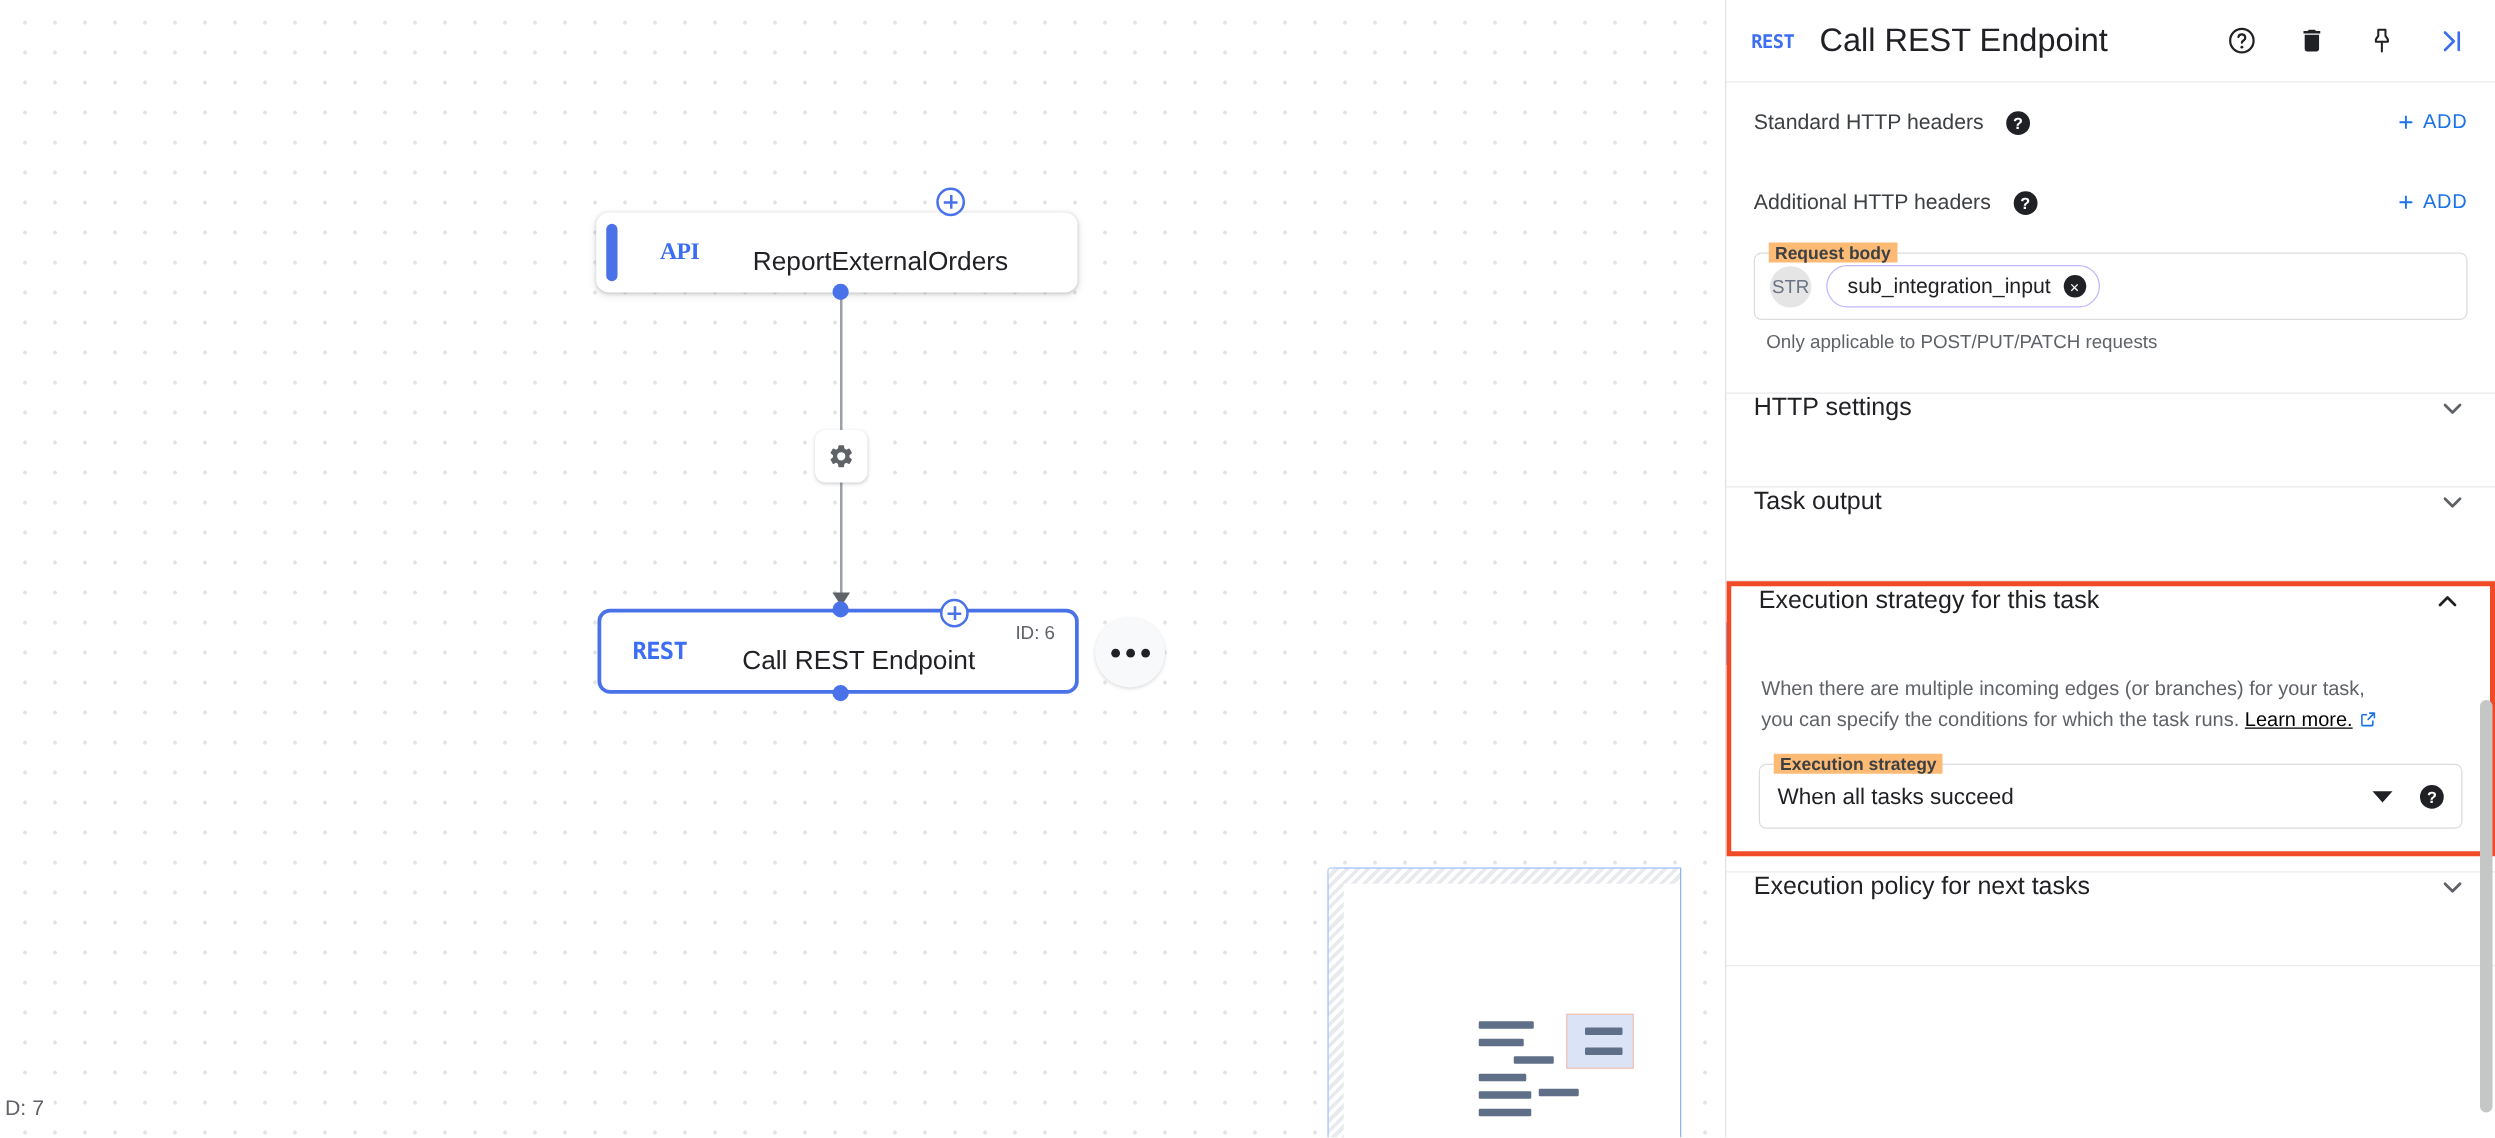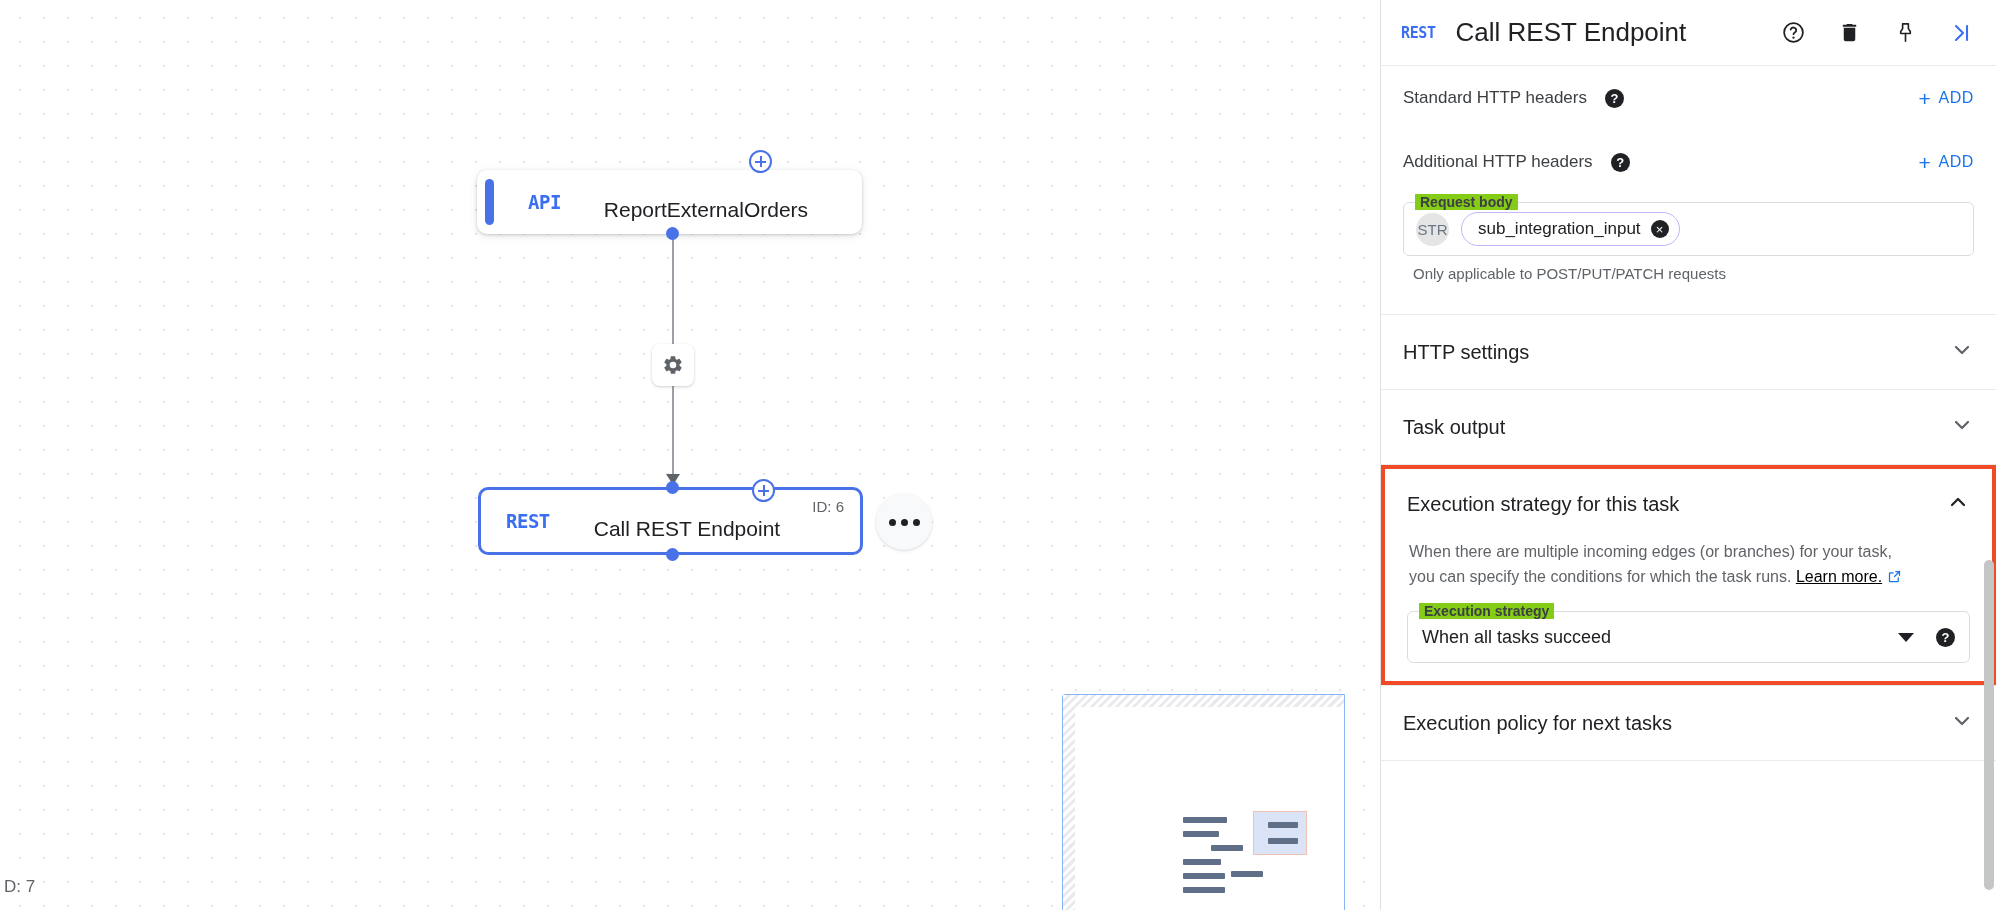--- a/index.html
+++ b/index.html
@@ -57,21 +57,21 @@
     left: 477px; top: 170px;
     width: 385px; height: 64px;
     padding-left: 0;
   }
   #node-api .accent {
     width: 9px; height: 46px;
     background: #4a72e8;
     border-radius: 5px;
     margin-left: 8px;
   }
-  #node-api .node-type { margin-left: 34px; }
+  #node-api .node-type { margin-left: 34px; font-family: Liberation Serif, serif; }
   #node-api .node-label { margin-left: 43px; }
 
   
   #node-rest {
     left: 478px; top: 487px;
     width: 385px; height: 68px;
     border: 3px solid #4a72e8;
     border-radius: 10px;
     box-shadow: none;
   }
@@ -251,21 +251,21 @@
     border: 1px solid #dadce0;
     border-radius: 6px;
     height: 54px;
     display: flex;
     align-items: center;
     padding: 0 12px;
   }
   .field-legend {
     position: absolute;
     top: -9px; left: 11px;
-    background: #84cc16;
+    background: #fdba74;
     padding: 0 5px;
     font-size: 14px;
     font-weight: bold;
     color: #3c4043;
   }
   .str-badge {
     width: 33px; height: 33px; border-radius: 50%;
     background: #e5e5e5;
     color: #6b7487;
     font-size: 15px; font-weight: normal;
@@ -293,34 +293,34 @@
   }
   .field-hint {
     font-size: 15px;
     color: #5f6368;
     padding: 9px 22px 0 32px;
   }
 
   .divider { height: 1px; background: #e8eaed; margin: 0; }
 
   .section-head {
-    display: flex; align-items: center;
+    display: flex; 
     padding: 0 22px;
     height: 74px;
     cursor: pointer;
   }
   .section-title { font-size: 20px; color: #202124; font-weight: 500; }
   .chev { margin-left: auto; color: #5f6368; }
 
   
   .highlight-box {
     position: relative;
     border: 4px solid #ea4335;
     border-color: #f04a26;
-    margin: 0 0 0 0;
+    margin: 0 0 12px 0;
   }
   .strategy-desc {
     font-size: 16px;
     line-height: 25px;
     color: #5f6368;
     padding: 0 24px 12px 24px;
   }
   .learn-link { color: #000000; text-decoration: underline; cursor: pointer; }
 
   .select-field {

